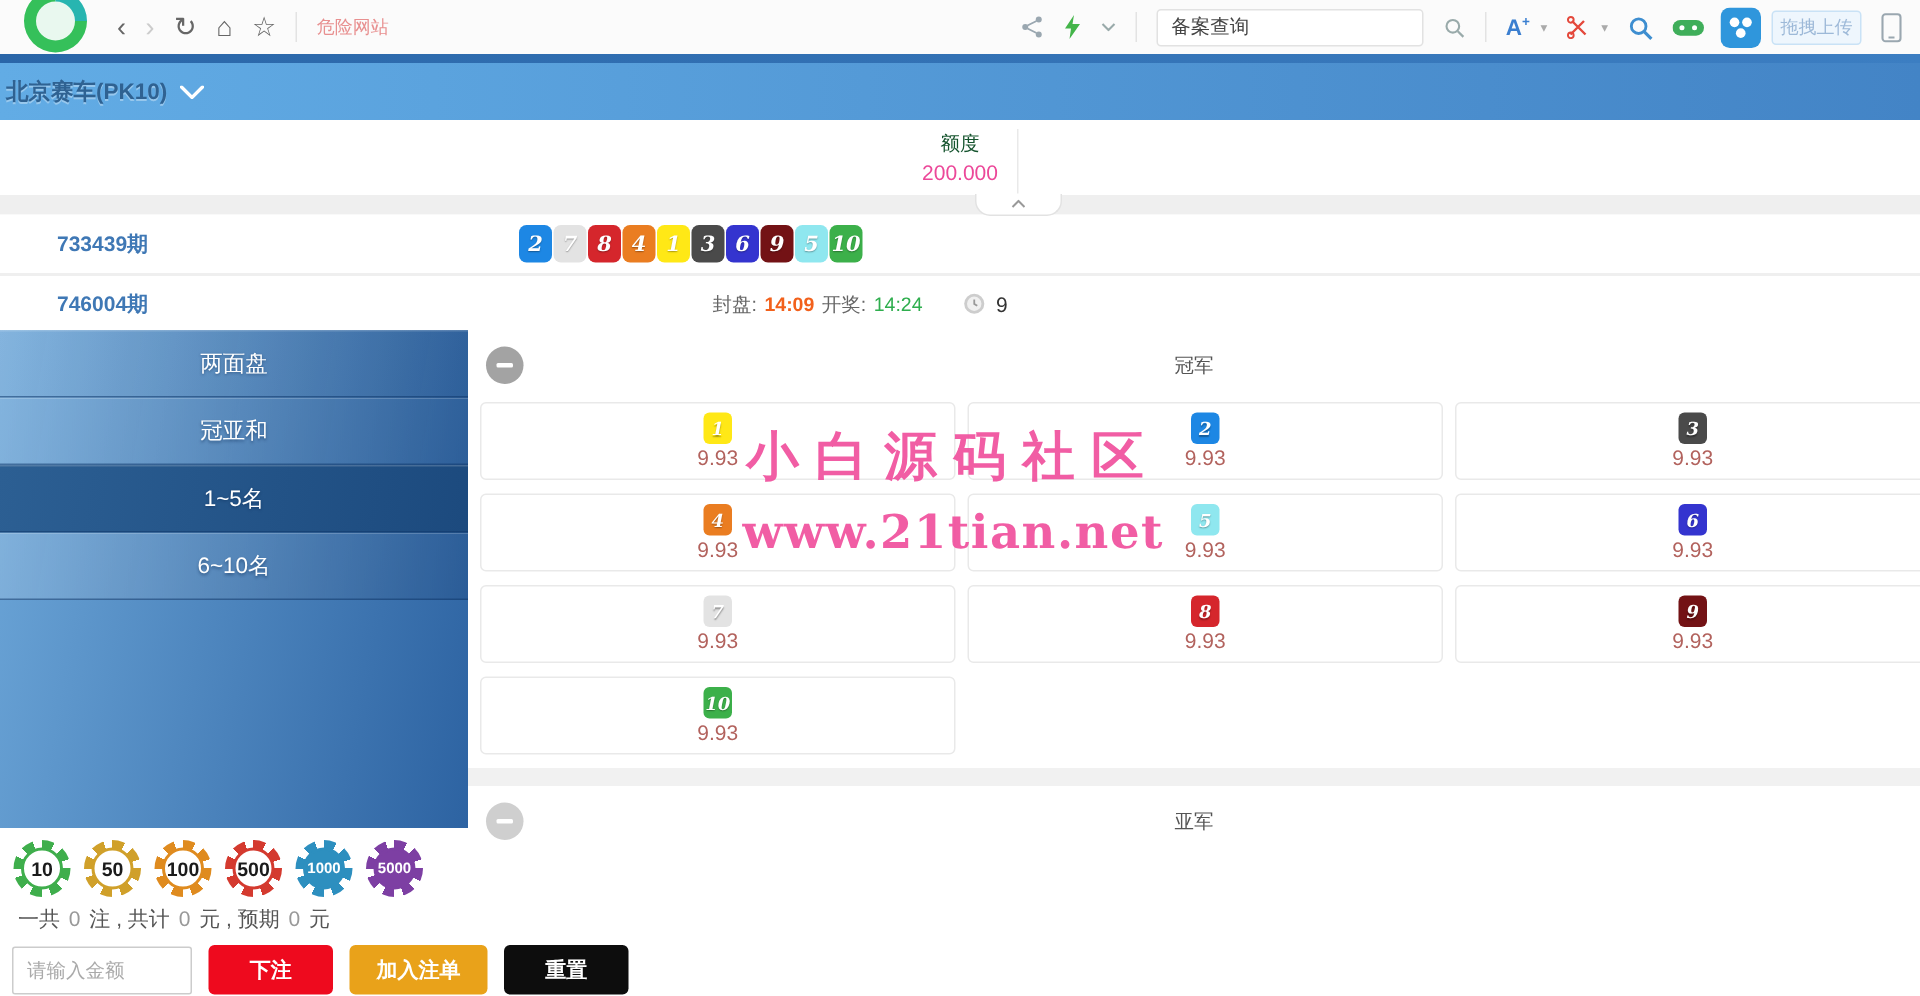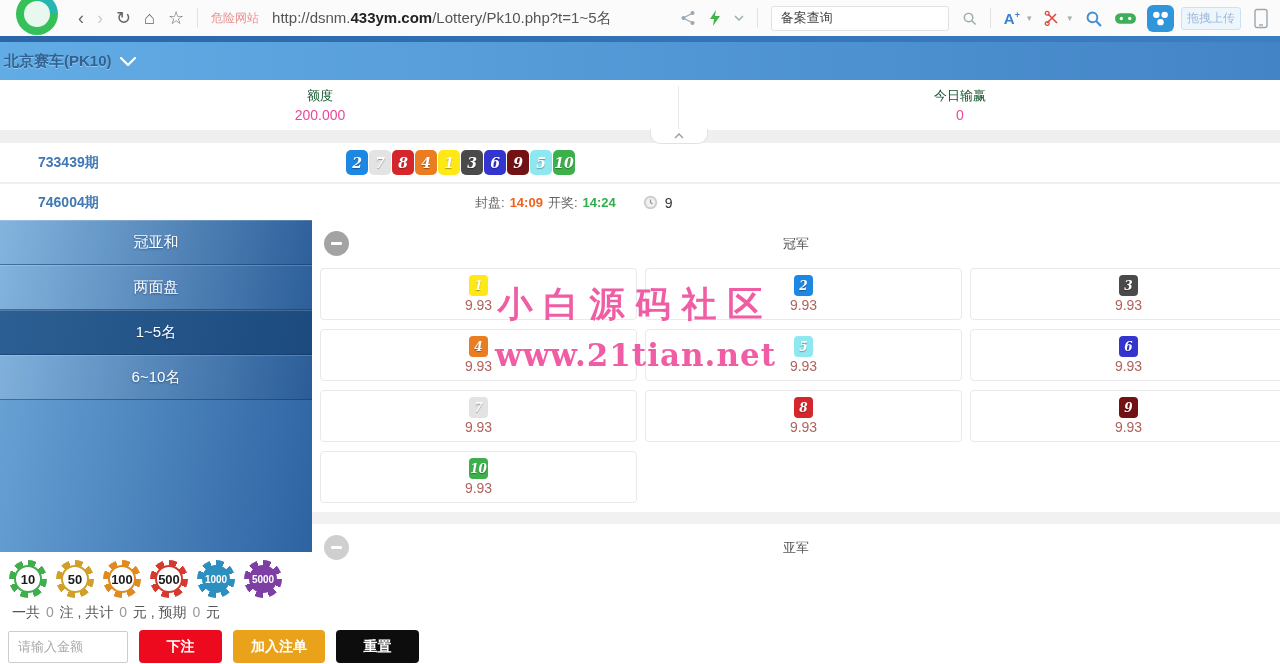--- a/index.html
+++ b/index.html
@@ -46,21 +46,21 @@
   .row1{height:39px;margin-bottom:2px}
   .row2{height:37px;margin-bottom:3px}
   .rowwrap{background:#efefef}
   .issue{color:#3f78b5;font-weight:bold;font-size:14px;margin-left:38px;width:90px}
   .balls{display:flex;gap:1px;margin-left:218px}
   .ball{width:22px;height:25px;border-radius:5px;color:#fff;display:flex;align-items:center;
         justify-content:center;font:italic bold 14px "DejaVu Serif",serif;
         text-shadow:0 1px 1px rgba(0,0,0,.35)}
   .times{display:flex;align-items:center;gap:5px;margin-left:347px;font-size:13px;color:#666}
   .t-close{color:#f2611c;font-weight:bold}
-  .t-open{color:#2fae4e;font-weight:bold}
+  .t-open{color:#2fae4e;font-weight:normal}
   .cd{color:#333;font-size:14px;margin-left:2px}
   .clockwrap{margin-left:22px;display:flex;align-items:center}
   
   .main{position:absolute;left:0;top:220px;right:0;bottom:0}
   .sidebar{position:absolute;left:0;top:0;width:312px;height:332px;
            background:linear-gradient(100deg,#6ca6d8,#2d63a2);overflow:hidden}
   .side-tab{height:44px;display:flex;align-items:center;justify-content:center;color:#fff;
             font-size:15px;cursor:pointer;text-shadow:0 1px 2px rgba(0,30,70,.45);
             background:linear-gradient(100deg,rgba(255,255,255,.16),rgba(0,20,60,.14));
             border-bottom:1px solid rgba(15,55,105,.55);box-shadow:inset 0 1px 0 rgba(255,255,255,.18)}
@@ -118,21 +118,20 @@
     <path d="M23 2a21 21 0 1 0 21 21h-8a13 13 0 1 1-13-13z" fill="#35c05a"></path>
     <path d="M23 10a13 13 0 0 1 13 13h8A21 21 0 0 0 23 2z" fill="#27b5b0"></path>
   </svg>
   <span class="navic">‹</span>
   <span class="navic dis">›</span>
   <span class="navic">↻</span>
   <span class="navic">⌂</span>
   <span class="navic">☆</span>
   <span class="vdiv"></span>
   <span class="danger">危险网站</span>
-  <span class="url"><span>http://dsnm.</span><b>433ym.com</b><span>/Lottery/Pk10.php?t=1~5名</span></span>
   <span class="spacer"></span>
   <span class="ico">
     <svg width="16" height="16" viewBox="0 0 16 16">
         <circle cx="12.5" cy="3" r="2" fill="#9aa7b0"></circle>
         <circle cx="3.5" cy="8" r="2" fill="#9aa7b0"></circle>
         <circle cx="12.5" cy="13" r="2" fill="#9aa7b0"></circle>
         <path d="M5 7l6-3M5 9l6 3" stroke="#9aa7b0" stroke-width="1.3" fill="none"></path>
       </svg>
   </span>
   <span class="ico">
@@ -201,24 +200,20 @@
       <path d="M1 1l7 7 7-7" stroke="#fff" stroke-width="2.2" fill="none" stroke-linecap="round"></path>
     </svg>
 </div>
 
 <div class="stats">
   <div class="stat">
     <span class="lb">额度</span>
     <span class="vl">200.000</span>
   </div>
   <div class="mid"></div>
-  <div class="stat">
-    <span class="lb">今日输赢</span>
-    <span class="vl">0</span>
-  </div>
   <div class="fold">
     <svg width="10" height="6" viewBox="0 0 10 6">
         <path d="M1 5l4-4 4 4" stroke="#999" stroke-width="1.3" fill="none"></path>
       </svg>
   </div>
 </div>
 <div class="gap"></div>
 
 <div class="rowwrap">
   <div class="drawrow row1">
@@ -250,22 +245,22 @@
             <path d="M7.5 4.6v3l2 1.3" stroke="#999" stroke-width="1.2" fill="none"></path>
           </svg>
       </span>
       <span class="cd">9</span>
     </div>
   </div>
 </div>
 
 <div class="main">
   <div class="sidebar">
+      <div class="side-tab">两面盘</div>
       <div class="side-tab">冠亚和</div>
-      <div class="side-tab">两面盘</div>
       <div class="side-tab active">1~5名</div>
       <div class="side-tab">6~10名</div>
     </div>
   <div class="content">
     <div class="sechead">
       <div class="minus"></div>
       <div class="title">冠军</div>
     </div>
     <div class="grid">
         <div class="cell">

